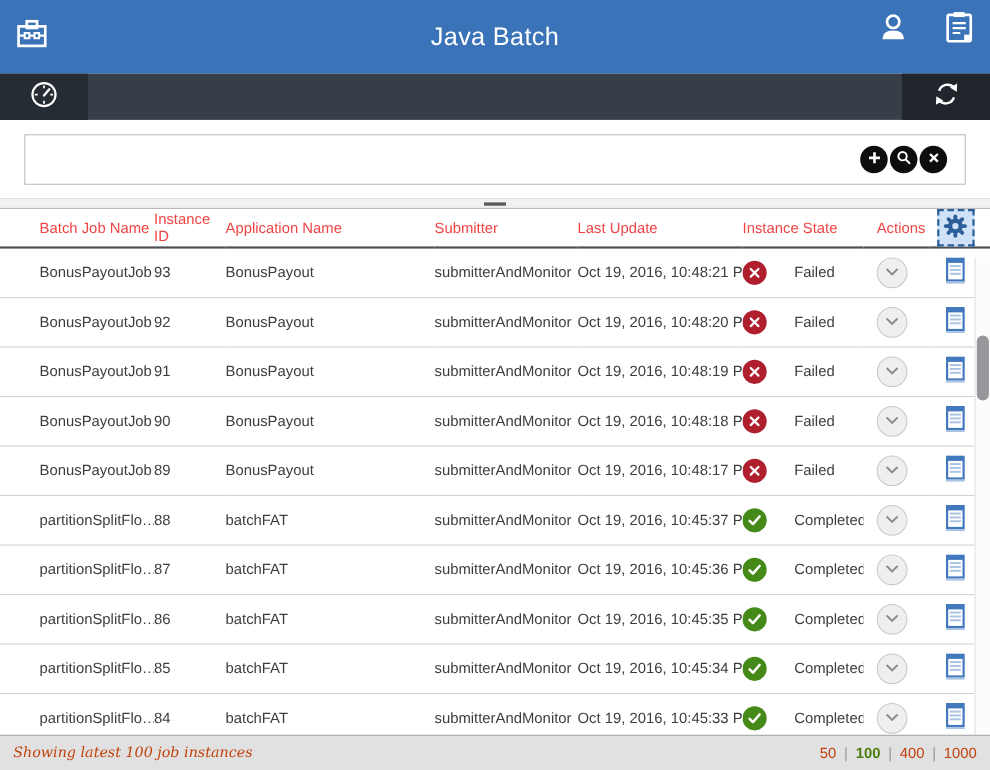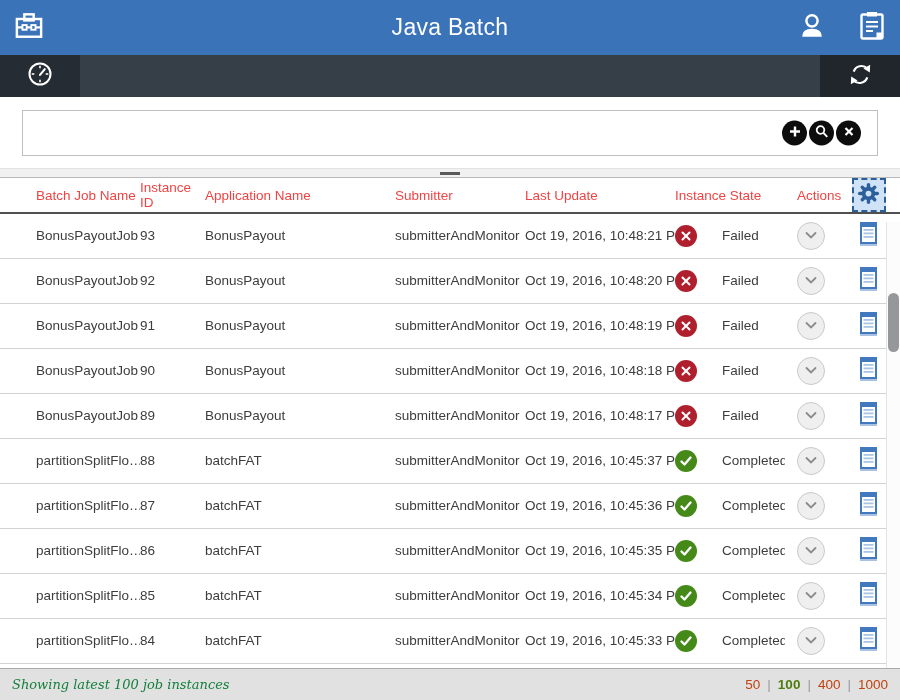--- a/index.html
+++ b/index.html
@@ -1,21 +1,21 @@
 <!DOCTYPE html>
 <html><head>
 <meta charset="utf-8">
 <style>
   * { margin:0; padding:0; box-sizing:border-box; }
   html,body { width:900px; height:700px; overflow:hidden; background:#fff;
     font-family:"Liberation Sans", sans-serif; }
   .app { position:relative; width:900px; height:700px; background:#fff; overflow:hidden; }
 
   
-  .topbar { height:55px; background:#3b73b9; position:relative; display:flex; align-items:center; }
+  .topbar { height:67px; background:#3b73b9; position:relative; display:flex; align-items:center; }
   .topbar-title { position:absolute; left:0; right:0; text-align:center; color:#fff;
     font-size:23px; font-weight:500; letter-spacing:.3px; }
   .tool-btn { width:58px; height:55px; display:flex; align-items:center; justify-content:center; cursor:pointer; }
   .topbar-right { position:absolute; right:10px; top:0; height:55px; display:flex; align-items:center; gap:24px; }
   .topbar-right .tool-btn { width:36px; }
 
   
   .toolbar { height:42px; background:#363f47; position:relative; }
   .toolbar-left-btn { position:absolute; left:0; top:0; width:80px; height:42px; background:#262c33;
     display:flex; align-items:center; justify-content:center; cursor:pointer; }
@@ -65,21 +65,21 @@
   .scroll-track { position:absolute; right:0; top:44px; width:14px; height:446px;
     background:#fcfcfc; border-left:1px solid #e3e3e3; }
   .scroll-thumb { position:absolute; left:1px; top:71px; width:11px; height:59px;
     background:#95979a; border-radius:6px; cursor:pointer; }
 
   
   .footer { position:absolute; bottom:0; left:0; width:900px; height:32px; background:#e1e1e1;
     border-top:1px solid #ababab; display:flex; align-items:center; justify-content:space-between;
     padding:0 12px; }
   .footer-status { font-family:"DejaVu Serif","Liberation Serif",serif; font-style:italic;
-    font-size:13px; color:#15803d; }
+    font-size:13px; color:#c2410c; }
   .page-sizes { font-size:13.5px; display:flex; align-items:center; gap:7px; }
   .psize { color:#c2410c; cursor:pointer; }
   .psize.selected { color:#4d7c0f; font-weight:bold; }
   .psep { color:#999; }
 </style>
 </head>
 <body>
 
 <div class="app">
 

